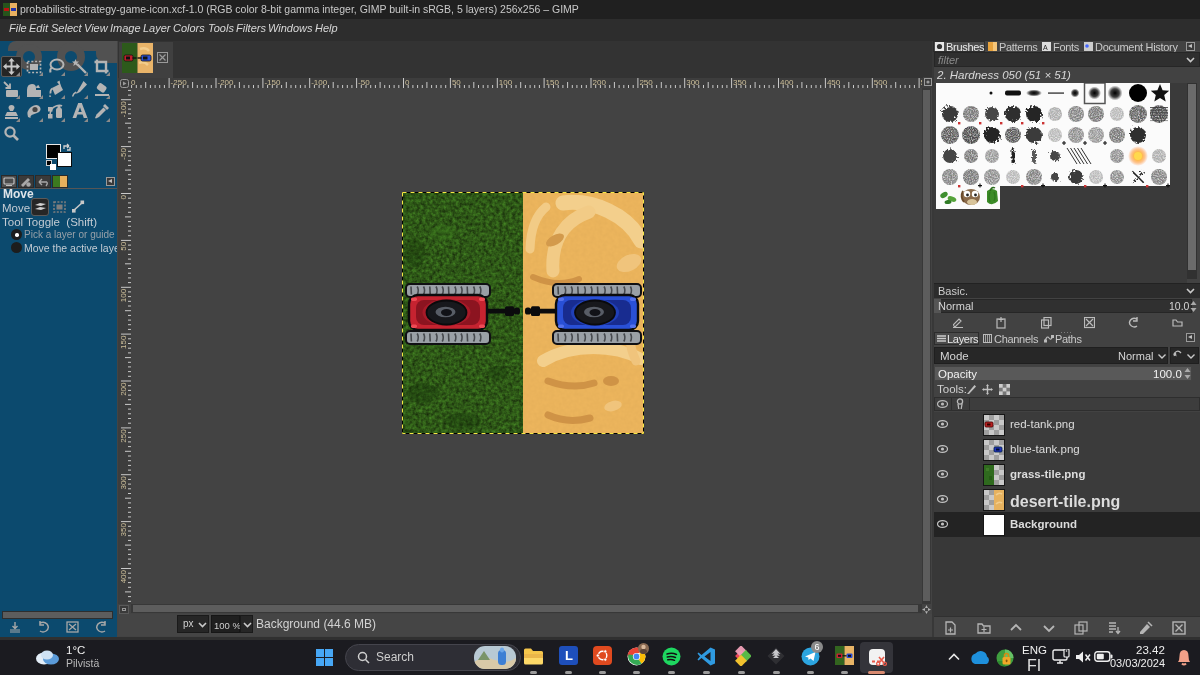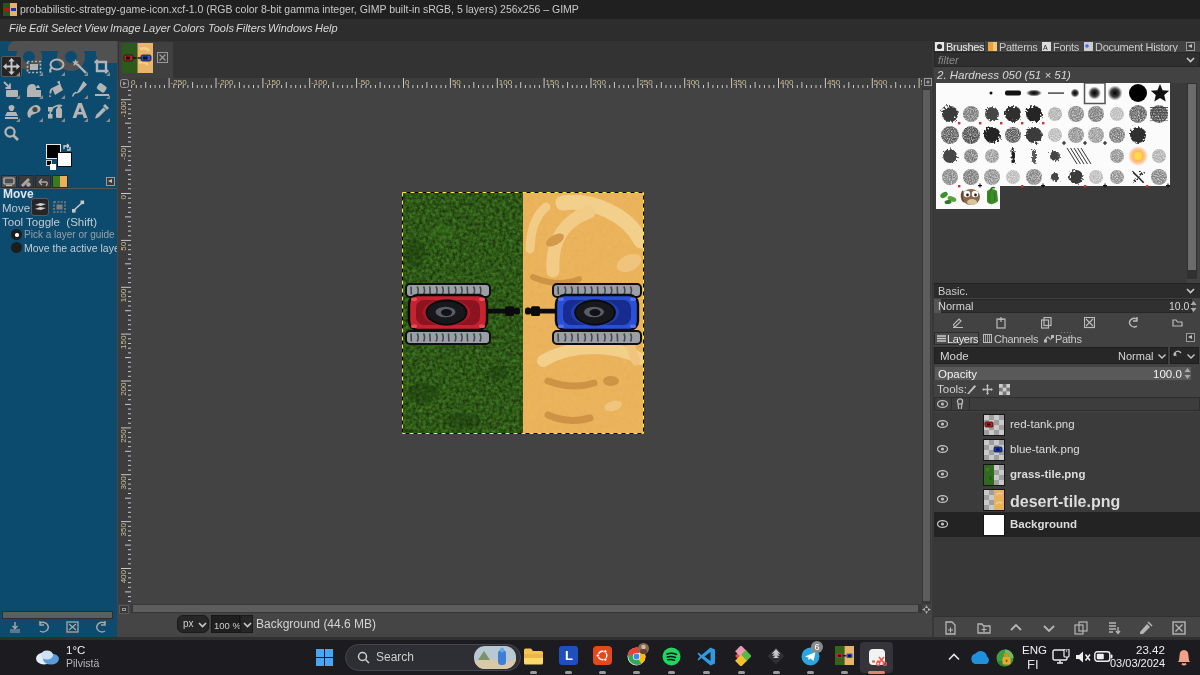--- a/index.html
+++ b/index.html
@@ -712,21 +712,21 @@
     <div id="hscroll">
         <div class="abs" style="left:2px;top:1px;width:785px;height:7px;background:#5d5d5d"></div>
       </div>
     <div id="vscroll">
         <div class="abs" style="left:1px;top:2px;width:7px;height:511px;background:#5d5d5d"></div>
       </div>
     <svg class="abs" style="left:804px;top:564px" width="9" height="9" viewBox="0 0 9 9">
         <path d="M4.5 0 L6 3 H3Z M4.5 9 L6 6.2 H3Z M0 4.5 L3 3 V6Z M9 4.5 L6 3 V6Z" fill="#b0b0b0"></path>
       </svg>
     <div id="statusbar">
-        <div class="abs" style="left:59px;top:1px;width:32px;height:18px;background:#262626;border:1px solid #1a1a1a;border-radius:6px;">
+        <div class="abs" style="left:59px;top:1px;width:32px;height:18px;background:#262626;border:1px solid #1a1a1a;border-radius:0;">
           <span class="abs" style="left:5px;top:2px;font-size:10px;color:#cfcfcf">px</span>
           <svg class="abs" style="left:20px;top:6px" width="9" height="6" viewBox="0 0 9 6">
             <path d="M1 1 L4.5 4.5 L8 1" fill="none" stroke="#c9c9c9" stroke-width="1.6"></path>
           </svg>
         </div>
         <div class="abs" style="left:93px;top:1px;width:29px;height:18px;background:#1f1f1f;border:1px solid #161616;">
           <span class="abs" style="left:2px;top:4px;font-size:9.5px;color:#cfcfcf">100 %</span>
         </div>
         <div class="abs" style="left:122px;top:1px;width:13px;height:18px;background:#262626;border:1px solid #1a1a1a;">
           <svg class="abs" style="left:2px;top:6px" width="9" height="6" viewBox="0 0 9 6">
@@ -1244,21 +1244,21 @@
       </svg>
     <svg class="abs" style="left:996px;top:9px" width="18" height="18" viewBox="0 0 18 18">
         <circle cx="9" cy="9" r="8.5" fill="#3f9e3f"></circle>
         <path d="M9 0.5 A8.5 8.5 0 0 1 17.5 9 L9 9Z" fill="#66c166"></path>
         <path d="M1 12 A8.5 8.5 0 0 0 9 17.5 L9 12Z" fill="#2f8a2f"></path>
         <rect x="6.5" y="8" width="8" height="7.5" rx="1.5" fill="#f0a828"></rect>
         <path d="M8.5 8 V6.5 a2 2 0 0 1 4 0 V8" fill="none" stroke="#d88a10" stroke-width="1.6"></path>
         <rect x="9.8" y="10.5" width="1.6" height="2.8" rx="0.8" fill="#8a5a08"></rect>
       </svg>
     <span class="abs" style="left:1022px;top:4px;font-size:11.5px;color:#f0f0f0">ENG</span>
-    <span class="abs" style="left:1027px;top:17px;font-size:13px;color:#e0e0e0">FI</span>
+    <span class="abs" style="left:1027px;top:17px;font-size:16px;color:#e0e0e0">FI</span>
     <svg class="abs" style="left:1052px;top:9px" width="20" height="17" viewBox="0 0 20 17">
         <rect x="1" y="1" width="14" height="10" rx="1.5" fill="none" stroke="#eee" stroke-width="1.4"></rect>
         <path d="M5 14 H11 M8 11.5 V14" stroke="#eee" stroke-width="1.4"></path>
         <rect x="12" y="0" width="5" height="8" rx="1" fill="#1b1b20" stroke="#eee" stroke-width="1.2"></rect>
         <circle cx="14.5" cy="2" r="0.8" fill="#eee"></circle>
       </svg>
     <svg class="abs" style="left:1075px;top:10px" width="16" height="14" viewBox="0 0 16 14">
         <path d="M1 5 H4 L8 1.5 V12.5 L4 9 H1Z" fill="#eee"></path>
         <path d="M10.5 4.5 L15 10.5 M15 4.5 L10.5 10.5" stroke="#eee" stroke-width="1.5"></path>
       </svg>

